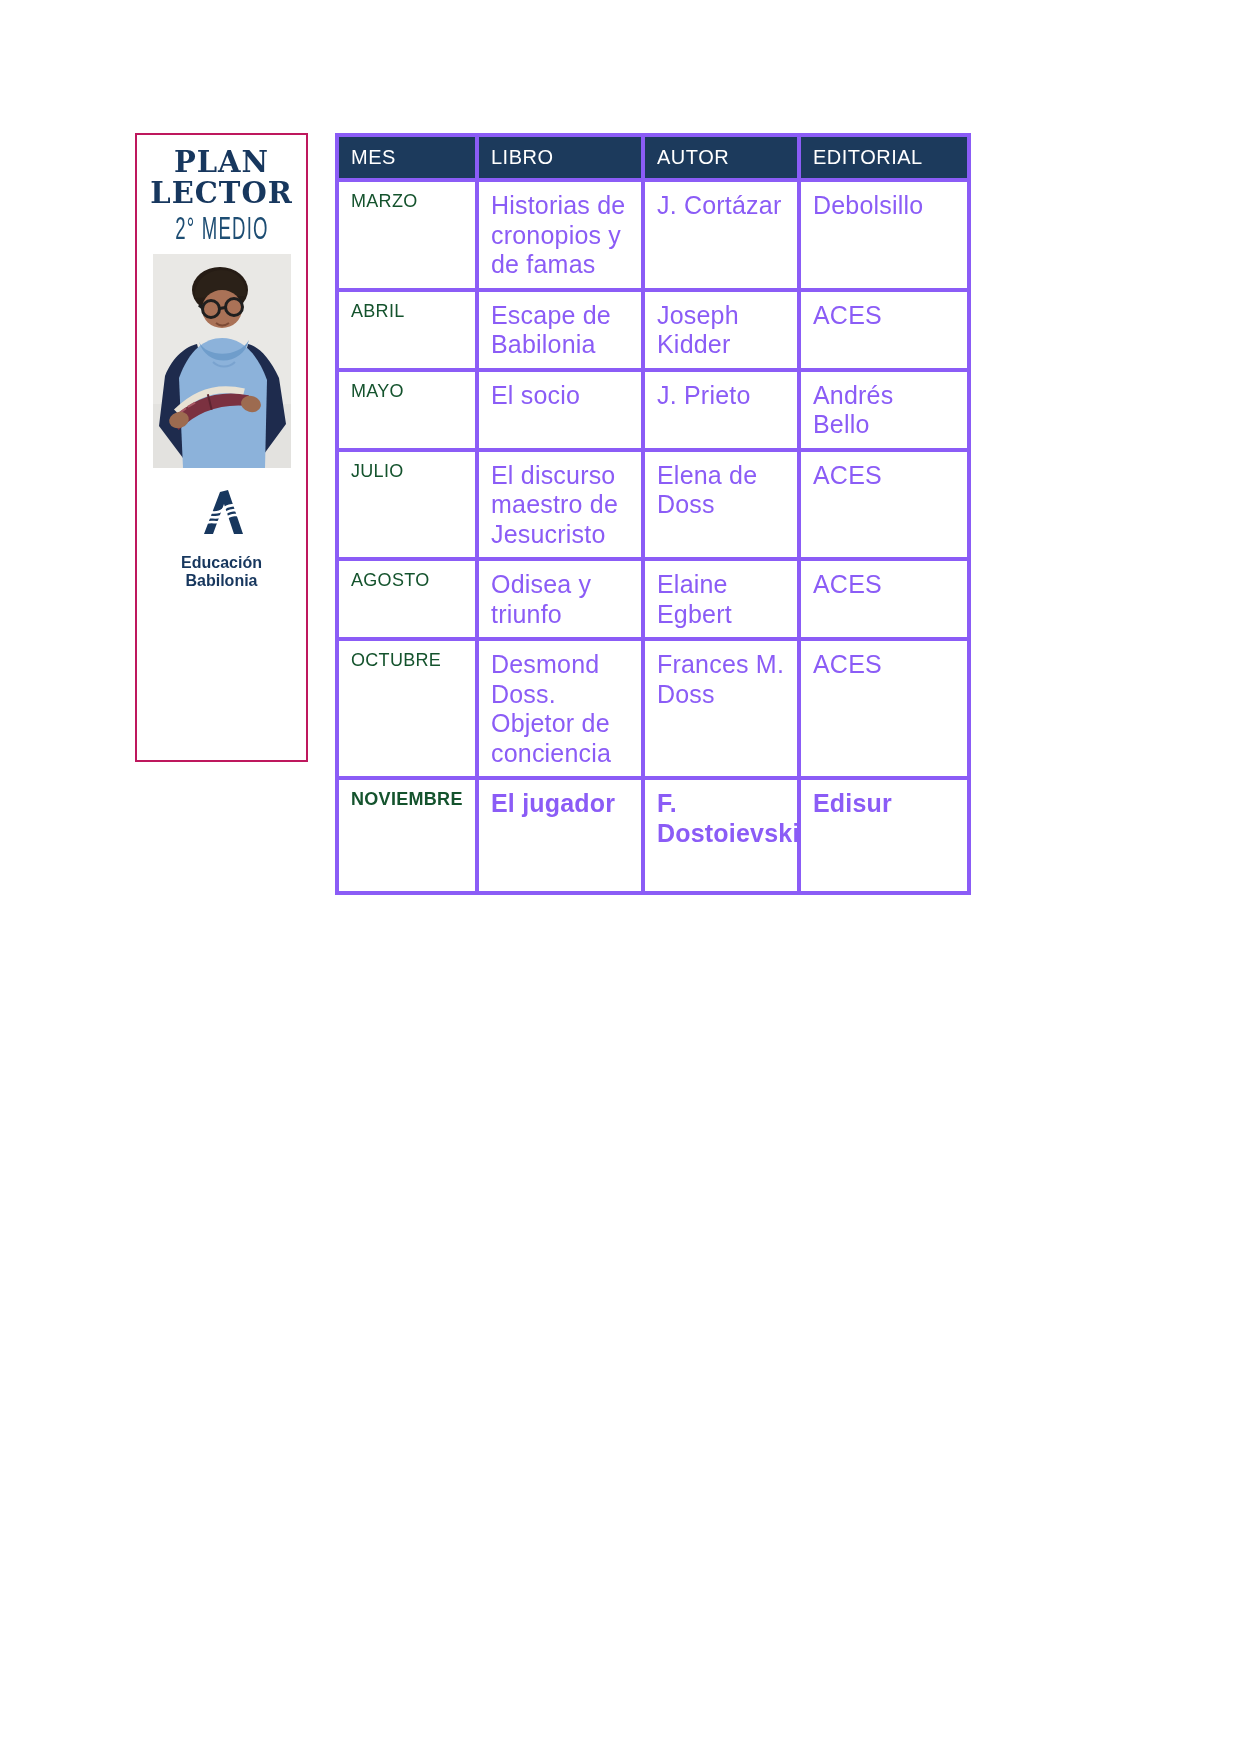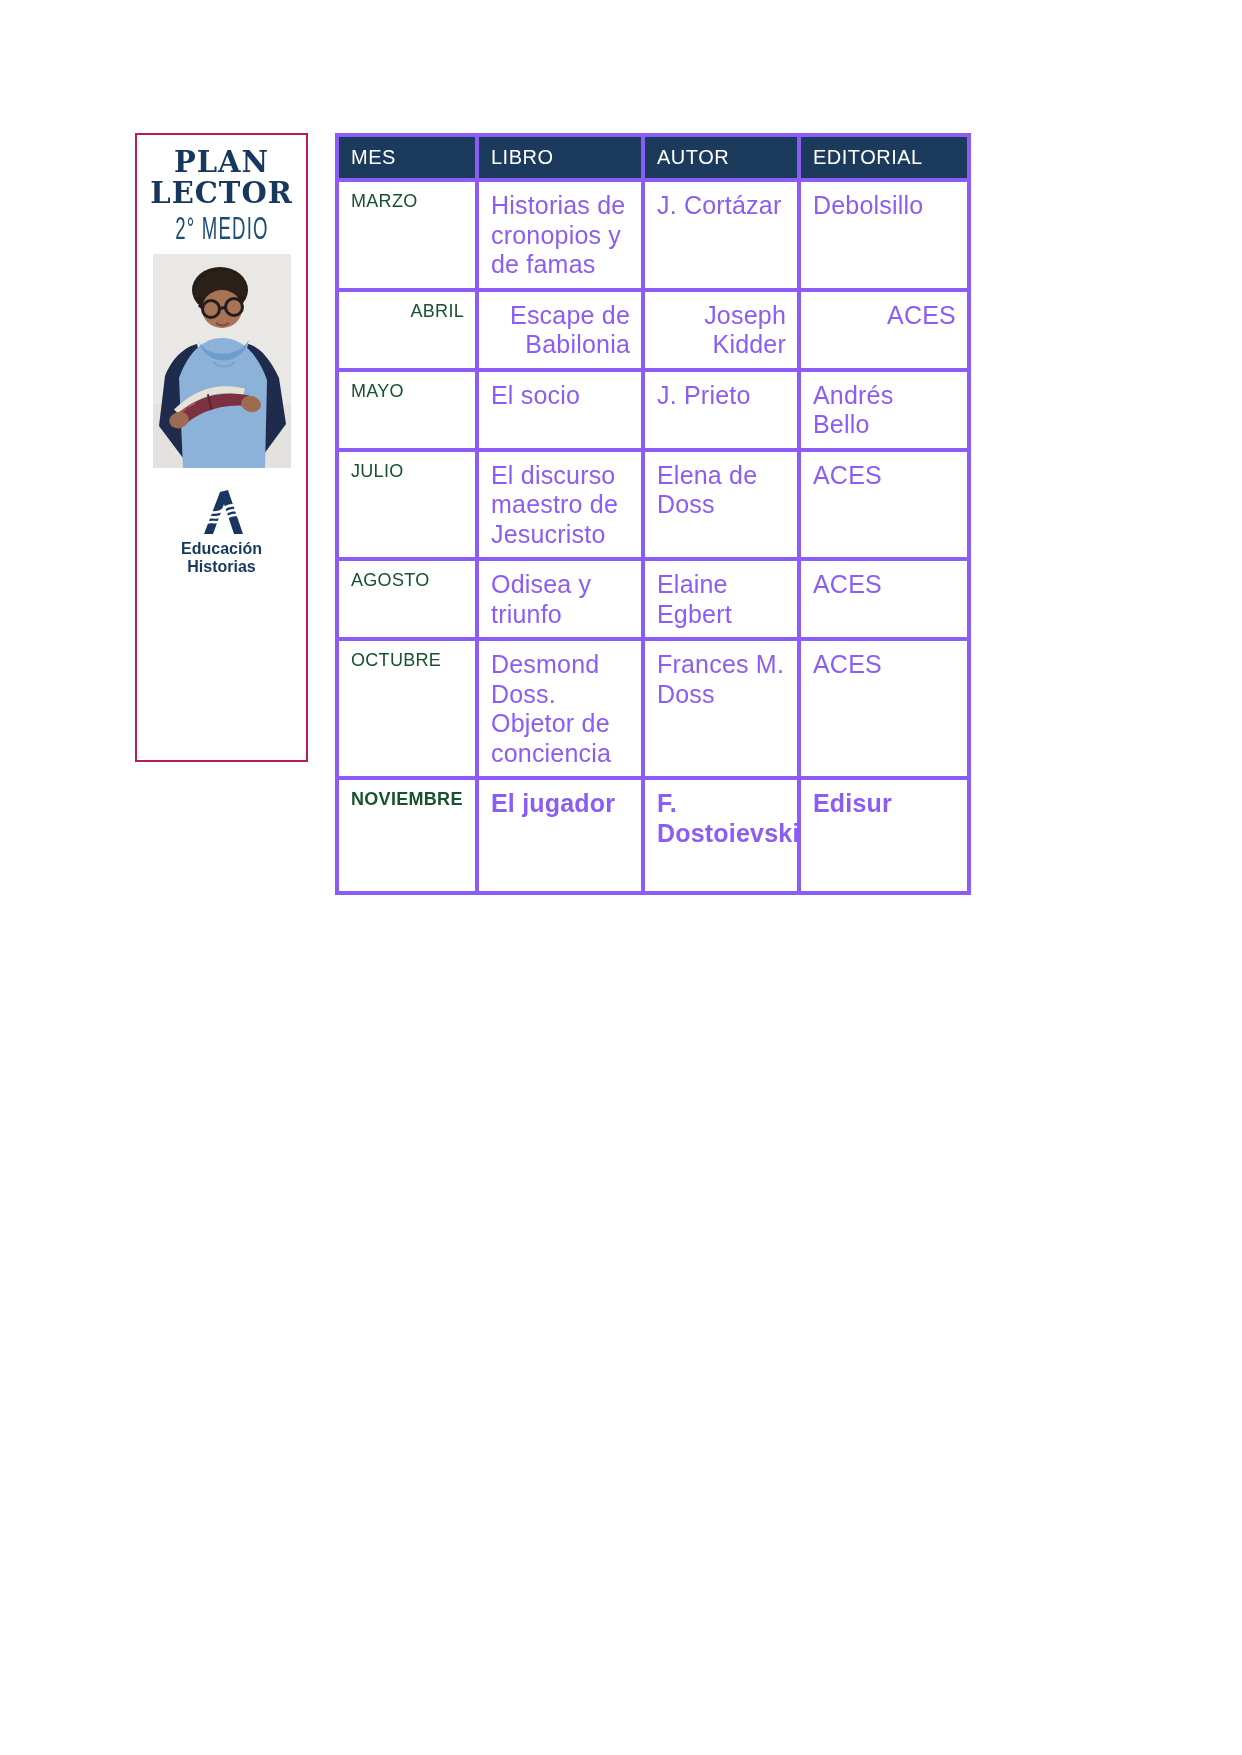--- a/index.html
+++ b/index.html
@@ -47,21 +47,21 @@
     letter-spacing:2px;
     font-weight:400;
   }
   .photo{
     width:138px;height:214px;
     margin:10px auto 0 auto;
   }
   .logo{margin-top:20px;}
   .logo svg{display:block;margin:0 auto;}
   .logo-text{
-    margin-top:6px;
+    margin-top:20px;
     font-weight:bold;
     font-size:16px;
     line-height:1.15;
     color:#17375e;
   }
   
   table.plan-table{
     border-collapse:collapse;
     table-layout:fixed;
     width:632px;
@@ -92,21 +92,21 @@
     font-weight:500;
   }
   td.txt{
     color:#8b5cf6;
     font-size:25px;
     letter-spacing:0.2px;
     line-height:1.18;
   }
   
   tbody tr:nth-child(1) td{height:72px;}
-  tbody tr:nth-child(2) td{height:46px;text-align:right;}
+  tbody tr:nth-child(2) td{height:46px;}
   tbody tr:nth-child(3) td{height:28px;}
   tbody tr:nth-child(4) td{height:70px;}
   tbody tr:nth-child(5) td{height:48px;}
   tbody tr:nth-child(6) td{height:50px;}
   tbody tr:nth-child(7) td{height:94px;font-weight:bold;}
   tbody tr:nth-child(8) td{height:28px;}
 </style>
 </head>
 <body>
 
@@ -164,21 +164,21 @@
         <svg width="50" height="46" viewBox="0 0 50 46" xmlns="http://www.w3.org/2000/svg">
           <path d="M23,4 L31,2 L46,46 L37,46 L27,16 L16,46 L7,46 Z" fill="#17375e"></path>
           <g transform="rotate(-14 25 27)" stroke="#ffffff" stroke-width="2.6" fill="none">
             <path d="M5,22 C12,17 19,27 27,22 C33,18 41,20 46,24"></path>
             <path d="M5,27 C12,22 19,32 27,27 C33,23 41,25 46,29"></path>
             <path d="M5,32 C12,27 19,37 27,32 C33,28 41,30 46,34"></path>
           </g>
         </svg>
         <div class="logo-text">
           <div>Educación</div>
-          <div>Historias</div>
+          <div>Babilonia</div>
         </div>
       </div>
     </aside>
 
     <table class="plan-table">
       <colgroup>
         <col style="width:140px">
           <col style="width:166px">
           <col style="width:156px">
           <col style="width:170px">

